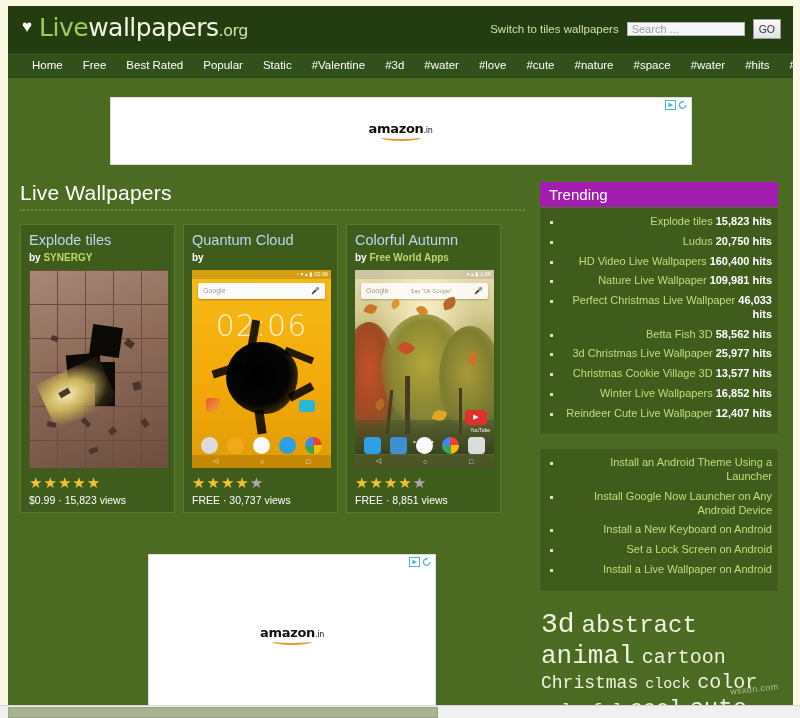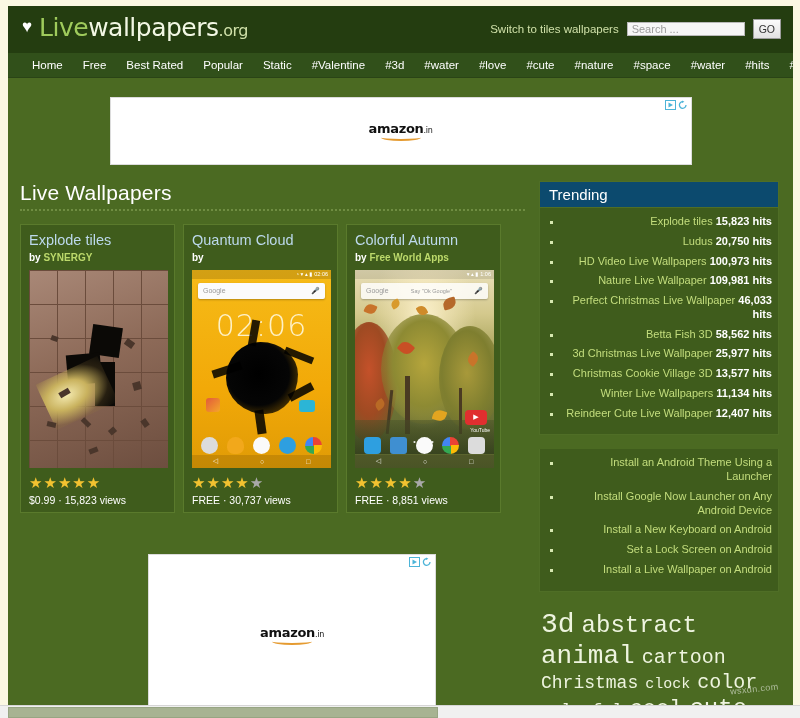--- a/index.html
+++ b/index.html
@@ -262,21 +262,21 @@
     color: #fff; font-size: 5px;
   }
   .p-dots {
     position: absolute; left: 0; right: 0; top: 168px;
     text-align: center; color: rgba(255,255,255,0.85); font-size: 7px;
     letter-spacing: 2px;
   }
   
   .widget { margin-bottom: 14px; }
   .widget-head {
-    background: #0c4a6e;
+    background: #a21caf;
     border: 1px solid #4f6e26;
     color: #ffffff;
     font-size: 15px;
     padding: 4px 9px;
   }
   .widget-body {
     background: #3f5c1c;
     border: 1px solid #4f6e26;
     border-top: none;
     padding: 7px 6px 8px 6px;
@@ -532,27 +532,27 @@
       </div>
 
       <div id="col-right">
 
         <div class="widget">
           <div class="widget-head">Trending</div>
           <div class="widget-body">
             <ul>
               <li><a href="#">Explode tiles</a> <span class="hits">15,823 hits</span></li>
               <li><a href="#">Ludus</a> <span class="hits">20,750 hits</span></li>
-              <li><a href="#">HD Video Live Wallpapers</a> <span class="hits">100,973 hits</span></li>
+              <li><a href="#">HD Video Live Wallpapers</a> <span class="hits">160,400 hits</span></li>
               <li><a href="#">Nature Live Wallpaper</a> <span class="hits">109,981 hits</span></li>
               <li><a href="#">Perfect Christmas Live Wallpaper</a> <span class="hits">46,033 hits</span></li>
               <li><a href="#">Betta Fish 3D</a> <span class="hits">58,562 hits</span></li>
               <li><a href="#">3d Christmas Live Wallpaper</a> <span class="hits">25,977 hits</span></li>
               <li><a href="#">Christmas Cookie Village 3D</a> <span class="hits">13,577 hits</span></li>
-              <li><a href="#">Winter Live Wallpapers</a> <span class="hits">11,134 hits</span></li>
+              <li><a href="#">Winter Live Wallpapers</a> <span class="hits">16,852 hits</span></li>
               <li><a href="#">Reindeer Cute Live Wallpaper</a> <span class="hits">12,407 hits</span></li>
             </ul>
           </div>
         </div>
 
         <div class="widget">
           <div class="widget-body">
             <ul>
               <li><a href="#">Install an Android Theme Using a Launcher</a></li>
               <li><a href="#">Install Google Now Launcher on Any Android Device</a></li>

